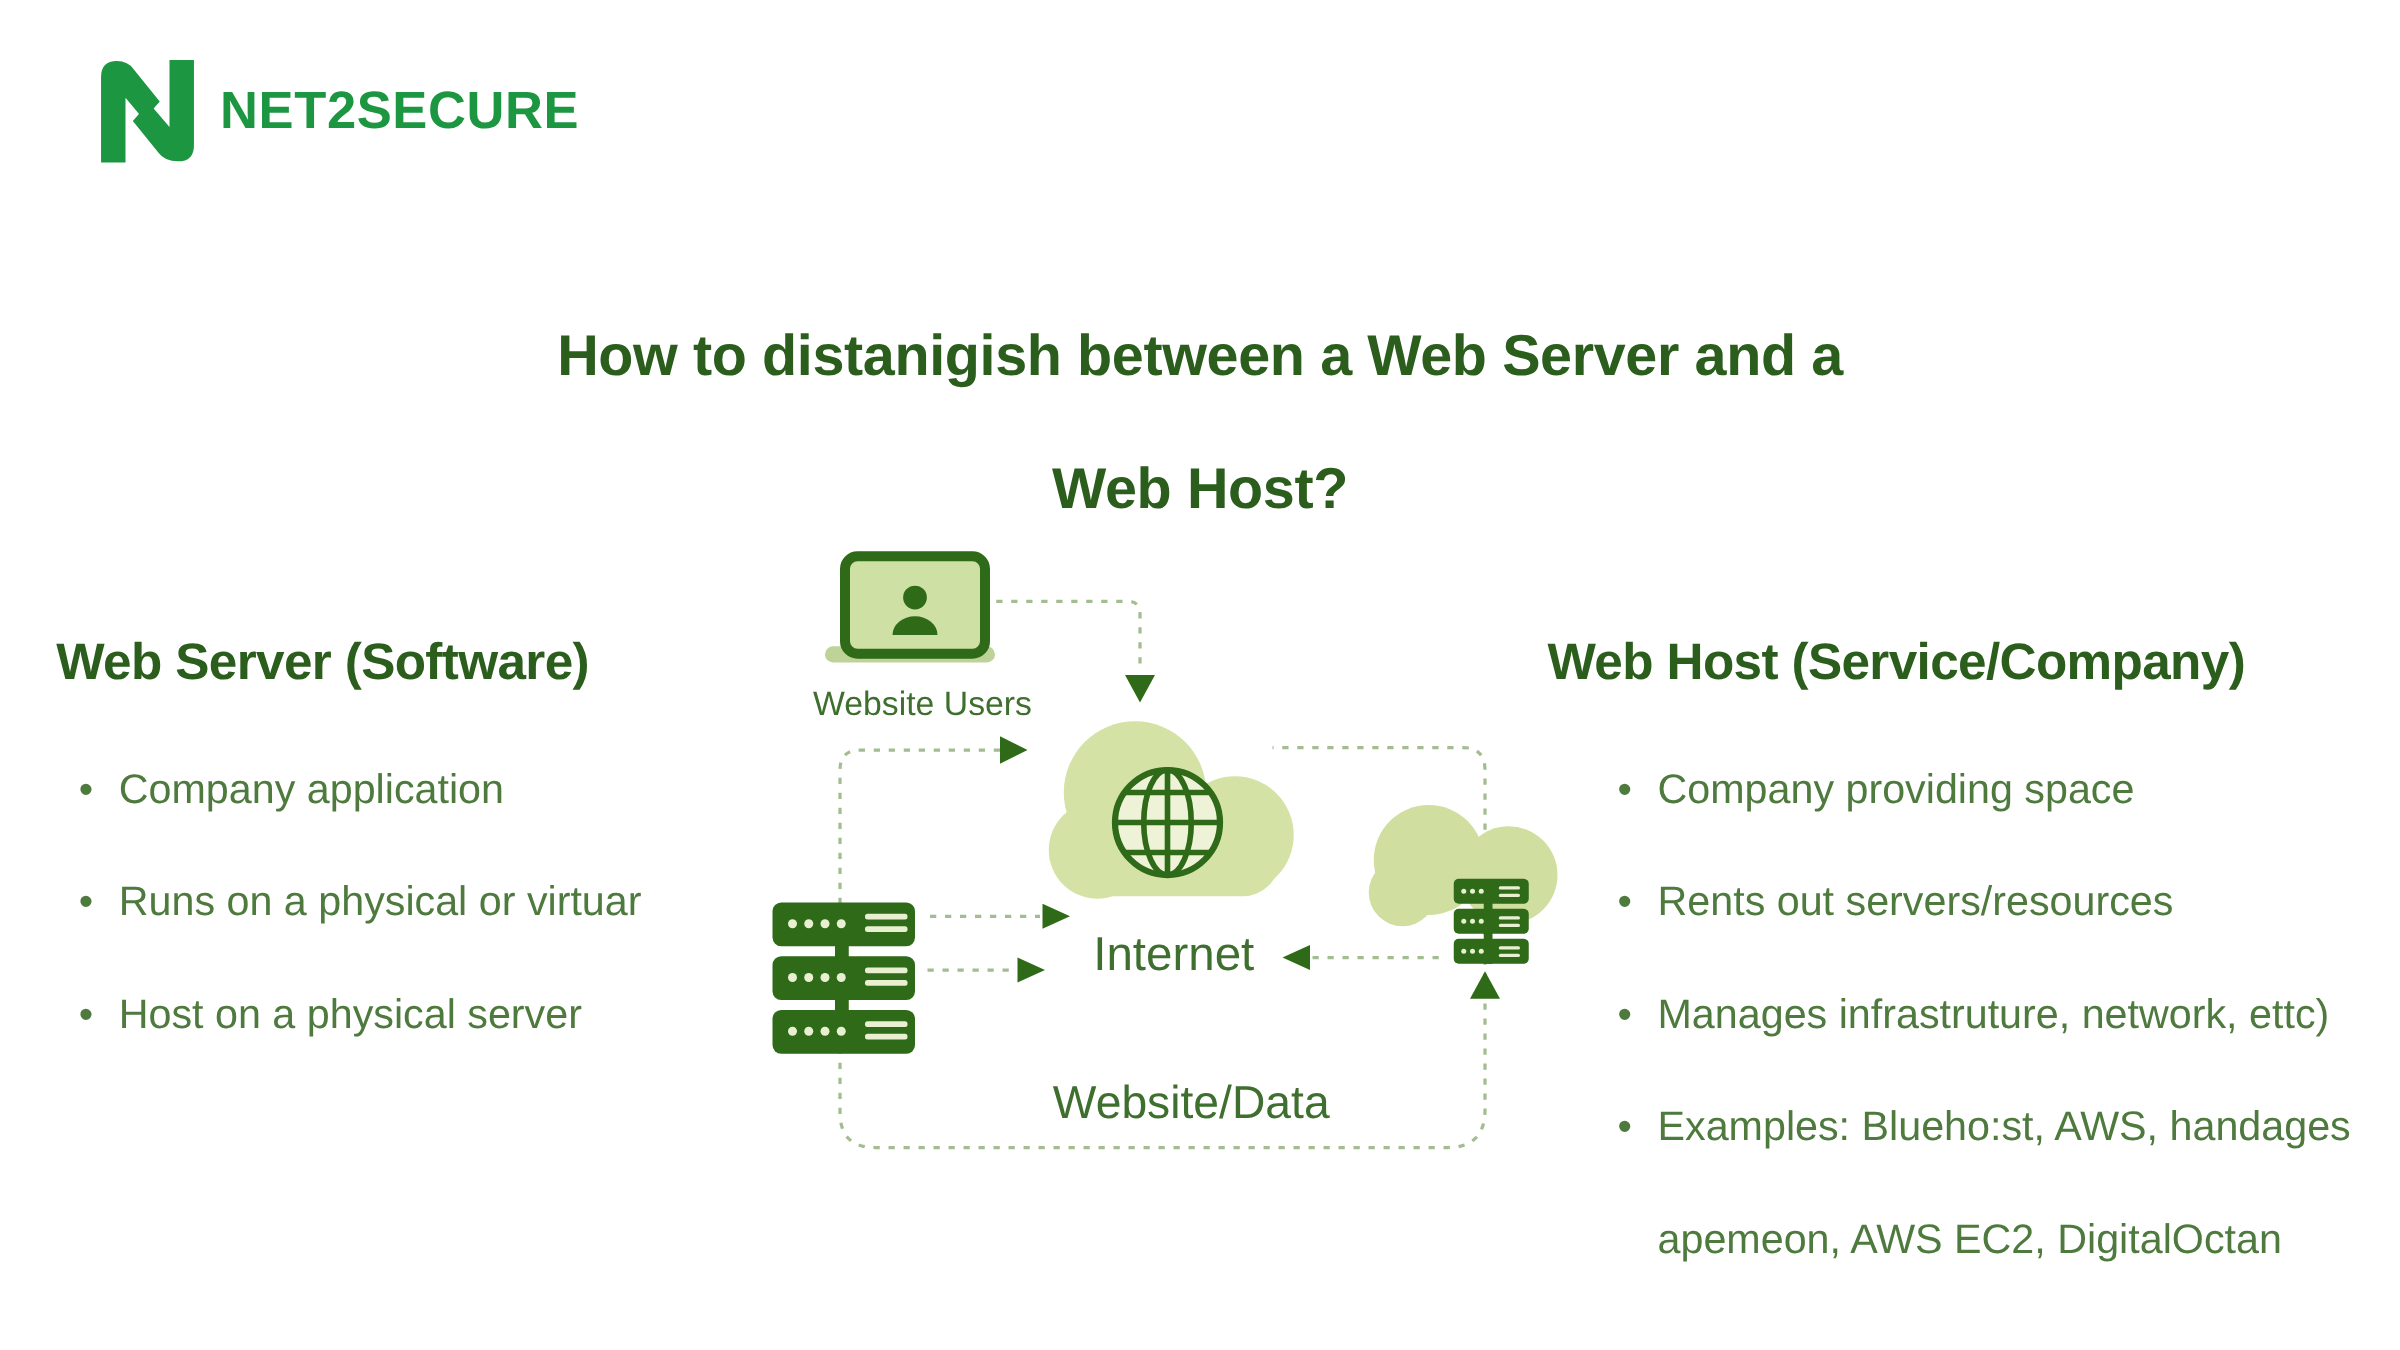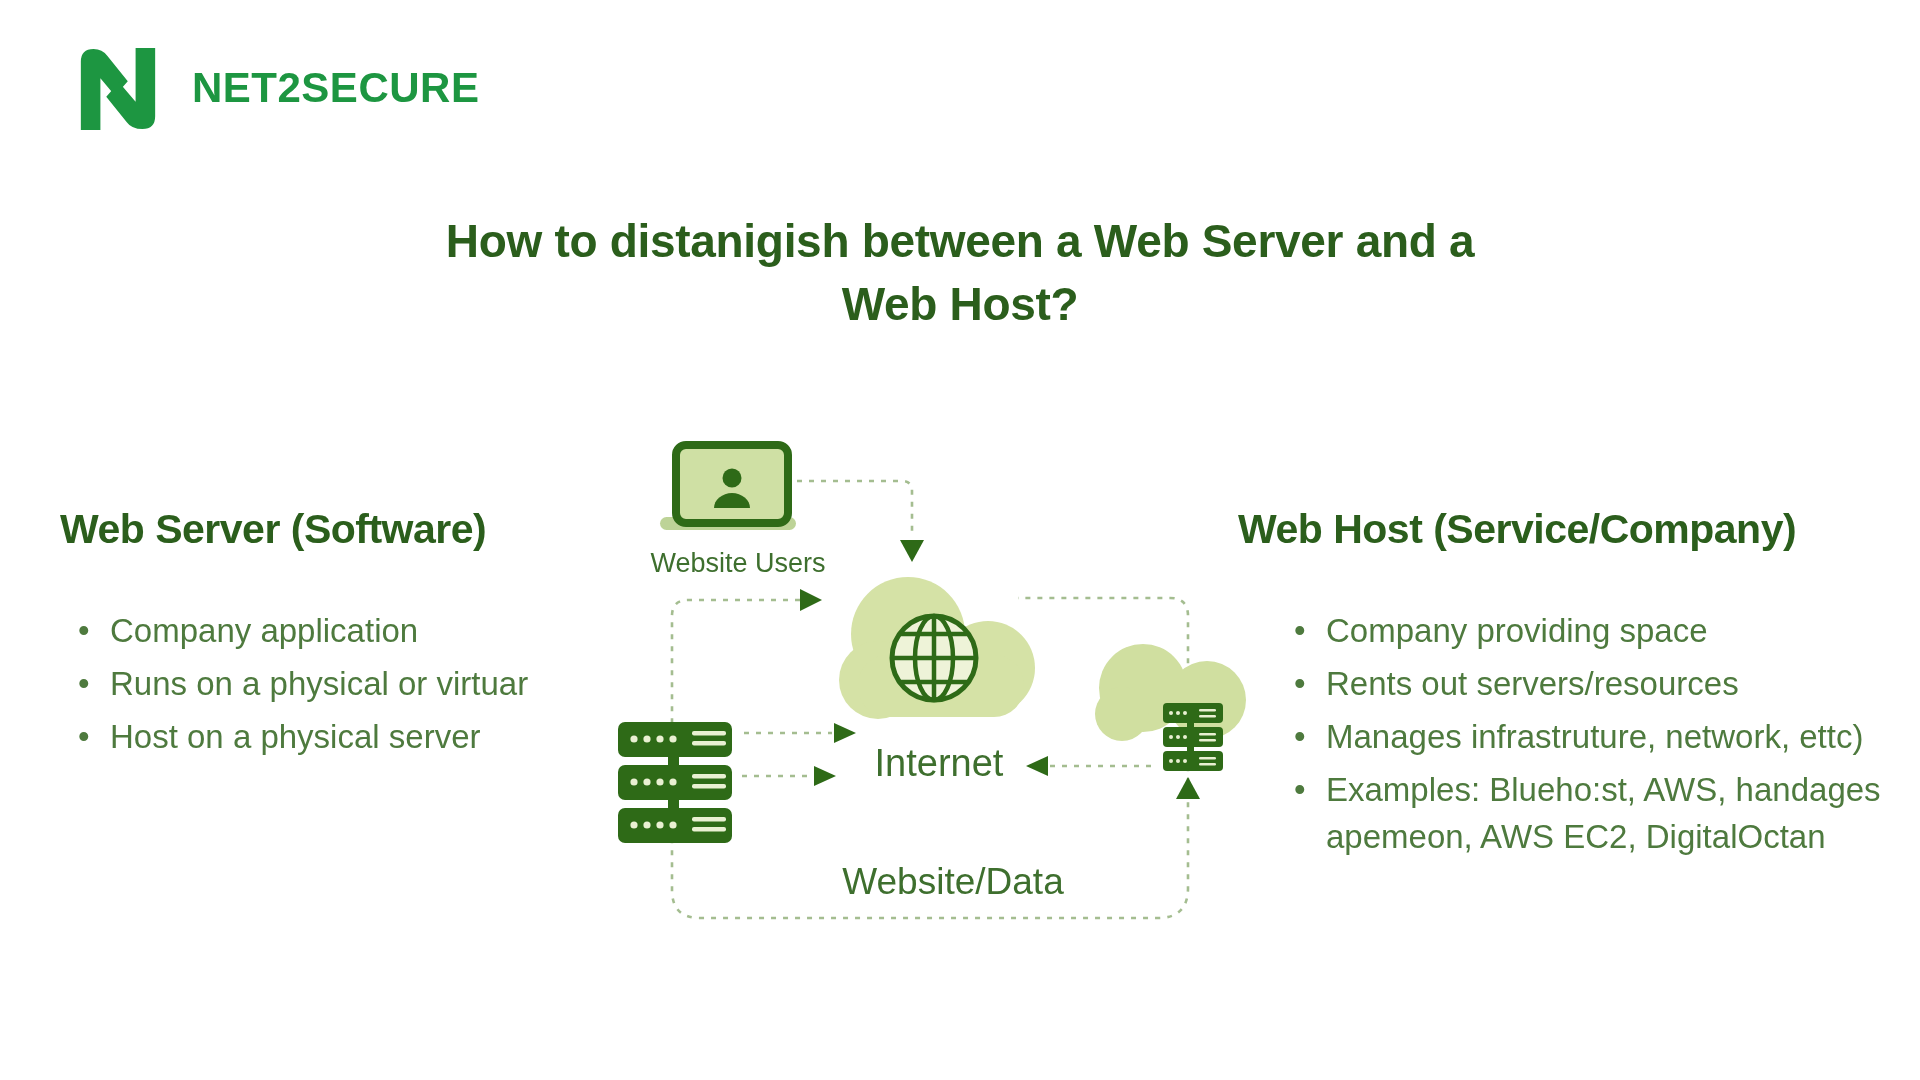--- a/index.html
+++ b/index.html
@@ -2,38 +2,38 @@
 <html style="--brand-green: #1d9641; --title-green: #2b5e1c; --body-green: #4e7a3e; --label-green: #3e6f2e; --icon-dark: #2e6a17; --cloud-fill: #d5e2a6; --cloud-fill-2: #d0dfa0; --screen-fill: #cfe0a4; --base-fill: #bdd397; --dash: #a4bd90; --dot-light: #e9f0d2;"><head>
 <meta charset="utf-8">
 <style>
   html,body{margin:0;padding:0;}
   body{
     width:1920px;height:1080px;position:relative;overflow:hidden;
     background:#ffffff;
     font-family:"Liberation Sans", sans-serif;
   }
   
-  .brand{position:absolute;left:72px;top:44px;display:flex;align-items:center;gap:28px;}
+  .brand{position:absolute;left:72px;top:44px;display:flex;align-items:center;gap:12px;}
   .brand-mark{width:92px;height:88px;flex:0 0 auto;}
   .brand-mark path{fill:var(--brand-green);}
   .brand-name{font-size:42px;font-weight:700;color:var(--brand-green);letter-spacing:0.5px;}
   
   .title{position:absolute;left:0;right:0;top:210px;text-align:center;
     font-size:46px;font-weight:700;color:var(--title-green);line-height:1.38;letter-spacing:-0.3px;}
   
   .panel{position:absolute;top:506px;}
   .panel h2{margin:0;font-size:41px;font-weight:700;color:var(--title-green);letter-spacing:-0.5px;}
   .panel ul{list-style:none;margin:54px 0 0 0;padding:0;}
   .panel li{position:relative;padding-left:50px;font-size:33px;line-height:47px;
     color:var(--body-green);margin-bottom:6px;}
   .panel li::before{content:"\2022";position:absolute;left:18px;top:0;color:var(--body-green);}
-  .panel-left{left:60px;width:580px;}
+  .panel-left{left:45px;width:580px;}
   .panel-right{left:1238px;width:680px;}
   .panel-right ul{margin-left:38px;}
-  .ln{display:block;}
+  .ln{display:block;margin-top:43px;}
   
   .diagram{position:absolute;left:540px;top:420px;width:800px;height:600px;}
   .dash-line{fill:none;stroke:var(--dash);stroke-width:2.6;stroke-dasharray:5 7;}
   .arrow{fill:var(--icon-dark);stroke:none;}
   .cloud1{fill:var(--cloud-fill);}
   .cloud2{fill:var(--cloud-fill-2);}
   .dark{fill:var(--icon-dark);}
   .dot-light{fill:var(--dot-light);}
   .globe-line{fill:none;stroke:var(--icon-dark);stroke-width:4.5;}
   .diag-label{fill:var(--label-green);font-family:"Liberation Sans",sans-serif;}

